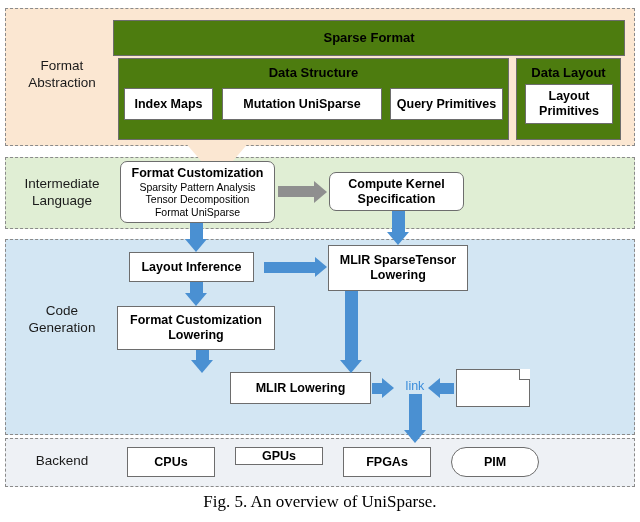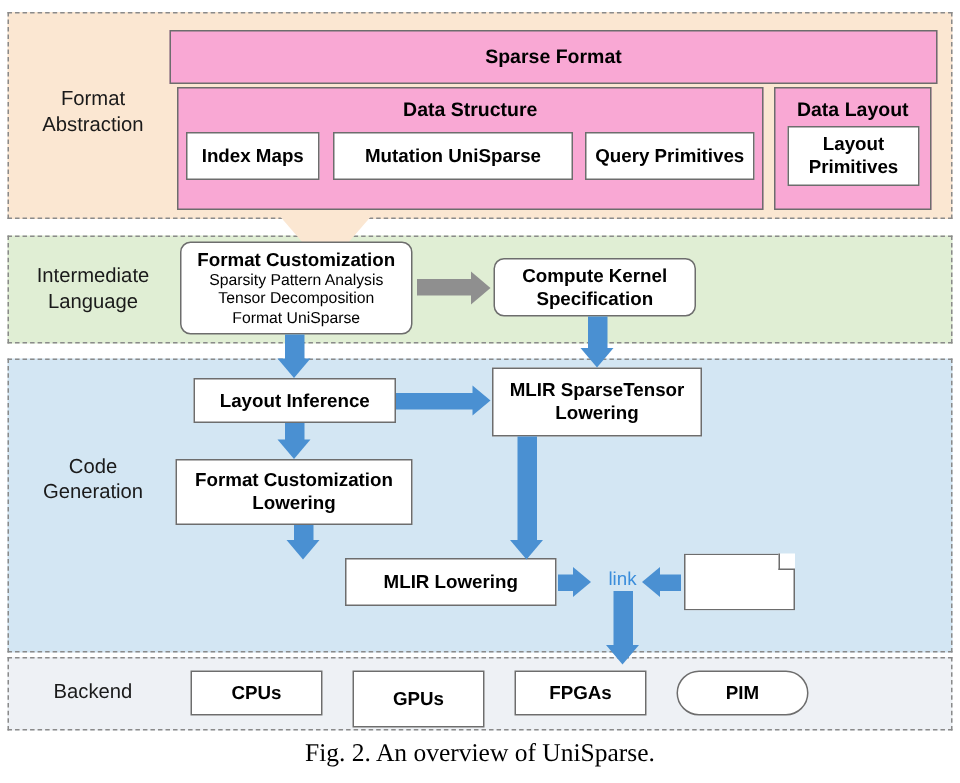--- a/index.html
+++ b/index.html
@@ -46,21 +46,21 @@
     background: #ffffff;
     border: 1.4px solid #6d6d6d;
     display: flex;
     align-items: center;
     justify-content: center;
     text-align: center;
     color: #000000;
     font-weight: bold;
     line-height: 1.18;
   }
-  .box.outline-only { background: #f9a8d4; }
+  .box.outline-only { background: #4d7c0f; }
 
   
   #box-sparse-format { left: 113px; top: 20px;  width: 512px; height: 36px; font-size: 13px; }
   #box-data-structure{ left: 118px; top: 58px;  width: 391px; height: 82px; font-size: 13px;
                        align-items: flex-start; padding-top: 6px; }
   #box-data-layout   { left: 516px; top: 58px;  width: 105px; height: 82px; font-size: 13px;
                        align-items: flex-start; padding-top: 6px; }
   #box-index-maps       { left: 124px; top: 88px; width: 89px;  height: 32px; font-size: 12.5px; }
   #box-mutation-prim    { left: 222px; top: 88px; width: 160px; height: 32px; font-size: 12.5px; }
   #box-query-prim       { left: 390px; top: 88px; width: 113px; height: 32px; font-size: 12.5px; }
@@ -72,21 +72,21 @@
     border-radius: 7px; flex-direction: column; justify-content: center;
   }
   #box-format-custom .fc-title { font-size: 12.5px; font-weight: bold; }
   #box-format-custom .fc-sub   { font-size: 10.5px; font-weight: normal; line-height: 1.18; }
   #box-compute-kernel {
     left: 329px; top: 172px; width: 135px; height: 39px;
     border-radius: 7px; font-size: 12.5px;
   }
 
   
-  #box-layout-inference { left: 129px; top: 252px; width: 135px; height: 30px; font-size: 12.5px; }
+  #box-layout-inference { left: 129px; top: 252px; width: 125px; height: 30px; font-size: 12.5px; }
   #box-mlir-sparsetensor{ left: 328px; top: 245px; width: 140px; height: 46px; font-size: 12.5px; }
   #box-format-custom-low{ left: 117px; top: 306px; width: 158px; height: 44px; font-size: 12.5px; }
   #box-mlir-lowering    { left: 230px; top: 372px; width: 141px; height: 32px; font-size: 12.5px; }
 
   
   #box-runtime-library {
     left: 456px; top: 369px; width: 74px; height: 38px;
     font-size: 12.5px; border: none; background: transparent;
   }
   #box-runtime-library .doc-shape {
@@ -102,21 +102,21 @@
   #box-runtime-library .doc-text { position: relative; z-index: 2; line-height: 1.15; }
 
   
   #link-label {
     position: absolute; left: 395px; top: 379px; width: 40px;
     font-size: 12.5px; color: #3a8ddb; text-align: center; font-weight: normal;
   }
 
   
   #box-cpus  { left: 127px; top: 447px; width: 88px; height: 30px; font-size: 12.5px; }
-  #box-gpus  { left: 235px; top: 447px; width: 88px; height: 38px; font-size: 12.5px; }
+  #box-gpus  { left: 235px; top: 447px; width: 88px; height: 18px; font-size: 12.5px; }
   #box-fpgas { left: 343px; top: 447px; width: 88px; height: 30px; font-size: 12.5px; }
   #box-pim   { left: 451px; top: 447px; width: 88px; height: 30px; font-size: 12.5px; border-radius: 15px; }
 
   
   .arrow { position: absolute; }
 
   
   #funnel-format {
     left: 183px; top: 140px; width: 68px; height: 22px;
     background: #fbe7d2;
@@ -241,13 +241,13 @@
 <div class="hhead-left" style="left:428px; top:378px;"></div>
 
 <div class="vbar" style="left:409px; top:394px; width:13px; height:38px;"></div>
 <div class="vhead" style="left:404px; top:430px;"></div>
 
 <div class="box" id="box-cpus">CPUs</div>
 <div class="box" id="box-gpus">GPUs</div>
 <div class="box" id="box-fpgas">FPGAs</div>
 <div class="box" id="box-pim">PIM</div>
 
-<div id="caption">Fig. 2.  An overview of UniSparse.</div>
+<div id="caption">Fig. 5.  An overview of UniSparse.</div>
 
 </body></html>

